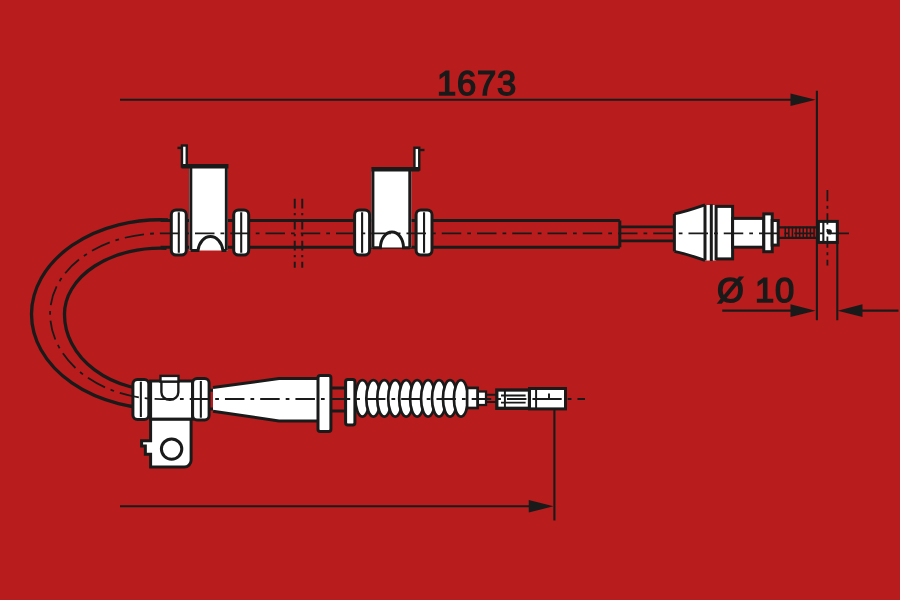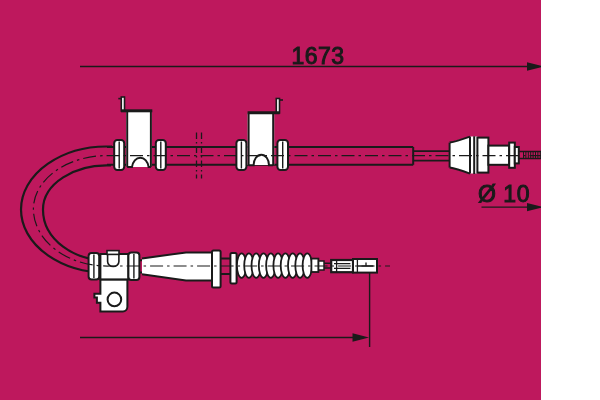--- a/index.html
+++ b/index.html
@@ -1,19 +1,19 @@
 <!DOCTYPE html>
 <html><head>
 <meta charset="utf-8">
 <style>
   html,body{margin:0;padding:0;background:#ffffff;}
   .canvas{
     position:relative;
-    width:541px;height:400px;
-    background:#be185d;
+    width:600px;height:400px;
+    background:#b91c1c;
     overflow:hidden;
     font-family:"Liberation Sans", sans-serif;
   }
   svg{display:block;}
   text{
     font-family:"Liberation Sans", sans-serif;
     fill:#1a1a1a;
     letter-spacing:.5px;
   }
 </style>

